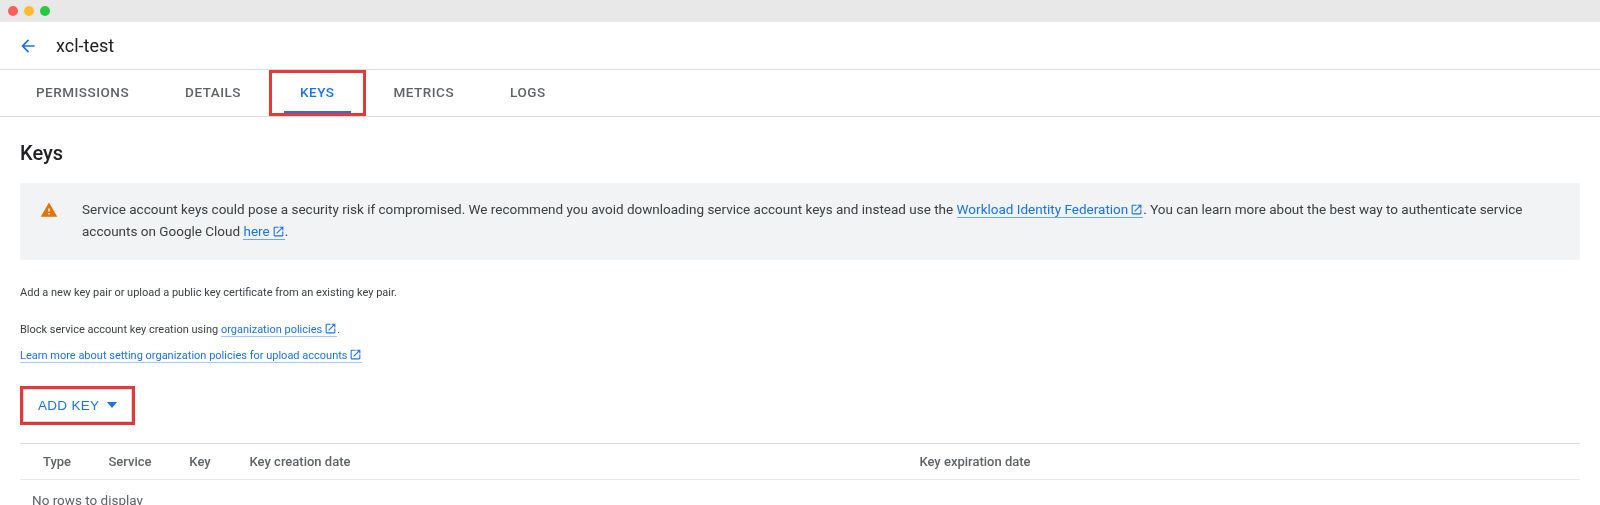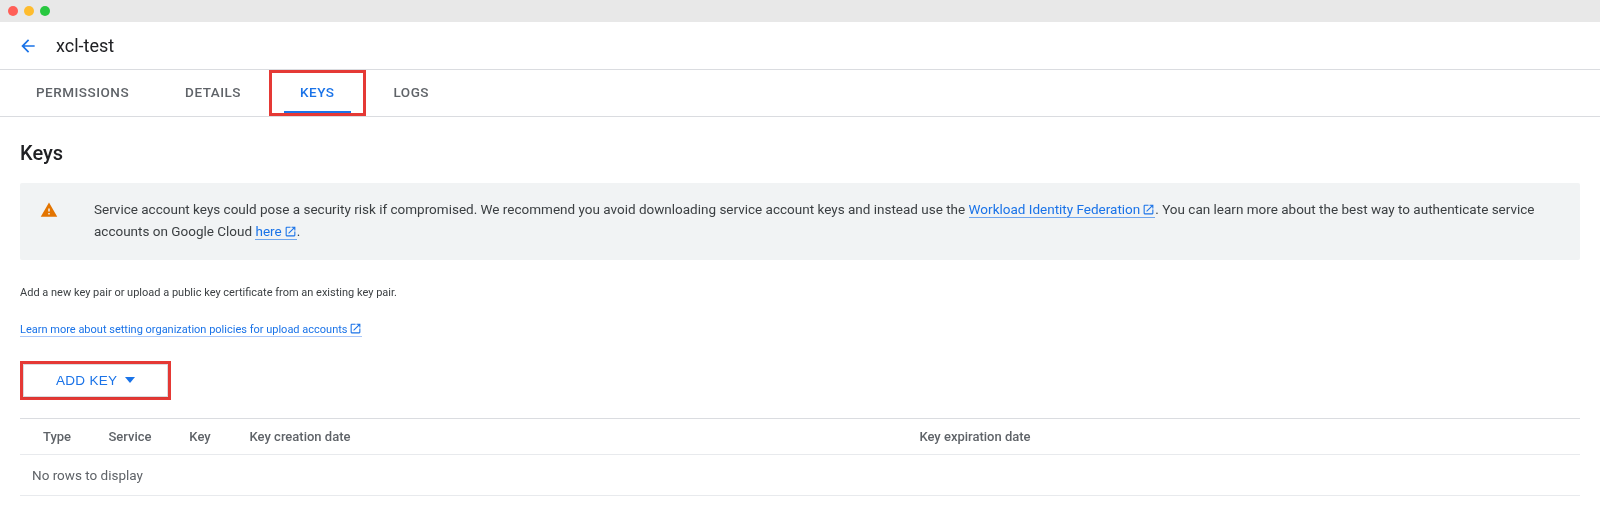--- a/index.html
+++ b/index.html
@@ -18,35 +18,35 @@
     
     .tabs { display:flex; border-bottom:1px solid #dadce0; padding: 0 8px; background:#fff;}
     .tab { padding: 14px 16px; font-size:13.5px; letter-spacing:0.5px; color:#5f6368; font-weight:500; cursor:pointer; text-transform:uppercase; border-bottom:2px solid transparent; margin: 0 12px; }
     .tab.active { color:#1a73e8; border-bottom-color:#1a73e8; }
     .tab-hl { border:3px solid #e53935; padding:0; margin:0; display:flex; }
     .tab-hl .tab { margin:0 12px; padding: 11px 16px; }
     
     .content { padding: 24px 20px; }
     .page-title { font-size:20px; font-weight:500; margin-bottom:18px; }
     
-    .info-box { background:#f1f3f4; padding: 16px 20px; display:flex; gap:36px; align-items:flex-start; border-radius:2px; margin-bottom:24px;}
+    .info-box { background:#f1f3f4; padding: 16px 20px; display:flex; gap:24px; align-items:flex-start; border-radius:2px; margin-bottom:24px;}
     .warn-icon { flex-shrink:0; margin-top:2px; }
     .warn-icon svg { width:18px; height:18px; fill:#e37400; }
     .info-text { color:#3c4043; line-height:1.5; font-size:13.5px;}
     
     .link { color:#1a73e8; text-decoration:none; border-bottom:1px solid rgba(26,115,232,0.6); cursor:pointer;}
     .ext-icon { display:inline-block; vertical-align:-2px; margin-left:2px;}
     .ext-icon svg { width:13px; height:13px; fill:#1a73e8; }
     .link-dark { color:#1a73e8; border-bottom:1px solid #a8c7fa;}
     
     .para { color:#3c4043; margin-bottom:6px; line-height:1.6; font-size:11px;}
     .para:last-of-type{margin-bottom:0;}
     
     .btn-wrap { border:3px solid #e53935; display:inline-block; margin: 20px 0 18px 0; }
-    .btn { display:flex; align-items:center; gap:8px; padding: 8px 32px; color:#1a73e8; font-weight:500; letter-spacing:0.3px; background:#fff; border:1px solid #dadce0; cursor:pointer; font-size:13.5px; box-shadow: 0 1px 1px rgba(0,0,0,0.05);}
+    .btn { display:flex; align-items:center; gap:8px; padding: 8px 14px; color:#1a73e8; font-weight:500; letter-spacing:0.3px; background:#fff; border:1px solid #dadce0; cursor:pointer; font-size:13.5px; box-shadow: 0 1px 1px rgba(0,0,0,0.05);}
     .btn svg { width:10px; height:10px; fill:#1a73e8; }
     
     table { width:100%; border-collapse:collapse; }
     th { text-align:center; color:#5f6368; font-weight:500; font-size:13px; padding:10px 8px; border-top:1px solid #dadce0; border-bottom:1px solid #e8eaed;}
     th:first-child { padding-left:12px;}
     .empty-row td { padding:12px 12px; color:#5f6368; border-bottom:1px solid #e8eaed; font-size:13.5px;}
   </style>
 </head>
 <body>
 
@@ -64,20 +64,21 @@
   </div>
   <div class="header-title">xcl-test</div>
 </div>
 
 <div class="tabs">
   <div class="tab">PERMISSIONS</div>
   <div class="tab">DETAILS</div>
   <div class="tab-hl">
     <div class="tab active">KEYS</div>
   </div>
+  <div class="tab">METRICS</div>
   <div class="tab">LOGS</div>
 </div>
 
 <div class="content">
   <h2 class="page-title">Keys</h2>
   
   <div class="info-box">
     <div class="warn-icon">
       <svg viewBox="0 0 24 24">
           <path d="M1 21h22L12 2 1 21zm12-3h-2v-2h2v2zm0-4h-2v-4h2v4z"></path>
@@ -87,20 +88,25 @@
       <span>Service account keys could pose a security risk if compromised. We recommend you avoid downloading service account keys and instead use the </span><a class="link"><span>Workload Identity Federation</span><span class="ext-icon"><svg viewBox="0 0 24 24">
               <path d="M19 19H5V5h7V3H5a2 2 0 00-2 2v14a2 2 0 002 2h14a2 2 0 002-2v-7h-2v7zM14 3v2h3.59l-9.83 9.83 1.41 1.41L19 6.41V10h2V3h-7z"></path>
             </svg></span></a><span>. You can learn more about the best way to authenticate service accounts on Google Cloud </span><a class="link"><span>here</span><span class="ext-icon"><svg viewBox="0 0 24 24">
               <path d="M19 19H5V5h7V3H5a2 2 0 00-2 2v14a2 2 0 002 2h14a2 2 0 002-2v-7h-2v7zM14 3v2h3.59l-9.83 9.83 1.41 1.41L19 6.41V10h2V3h-7z"></path>
             </svg></span></a><span>.</span>
     </div>
   </div>
   
   <p class="para">Add a new key pair or upload a public key certificate from an existing key pair.</p>
   <div style="height:14px"></div>
+  <p class="para">
+    <span>Block service account key creation using </span><a class="link link-dark"><span>organization policies</span><span class="ext-icon"><svg viewBox="0 0 24 24">
+            <path d="M19 19H5V5h7V3H5a2 2 0 00-2 2v14a2 2 0 002 2h14a2 2 0 002-2v-7h-2v7zM14 3v2h3.59l-9.83 9.83 1.41 1.41L19 6.41V10h2V3h-7z"></path>
+          </svg></span></a><span>.</span>
+  </p>
   <p class="para">
     <a class="link link-dark"><span>Learn more about setting organization policies for upload accounts</span><span class="ext-icon"><svg viewBox="0 0 24 24">
             <path d="M19 19H5V5h7V3H5a2 2 0 00-2 2v14a2 2 0 002 2h14a2 2 0 002-2v-7h-2v7zM14 3v2h3.59l-9.83 9.83 1.41 1.41L19 6.41V10h2V3h-7z"></path>
           </svg></span></a>
   </p>
   
   <div class="btn-wrap">
     <button class="btn">
       <span>ADD KEY</span>
       <span><svg viewBox="0 0 10 6">

